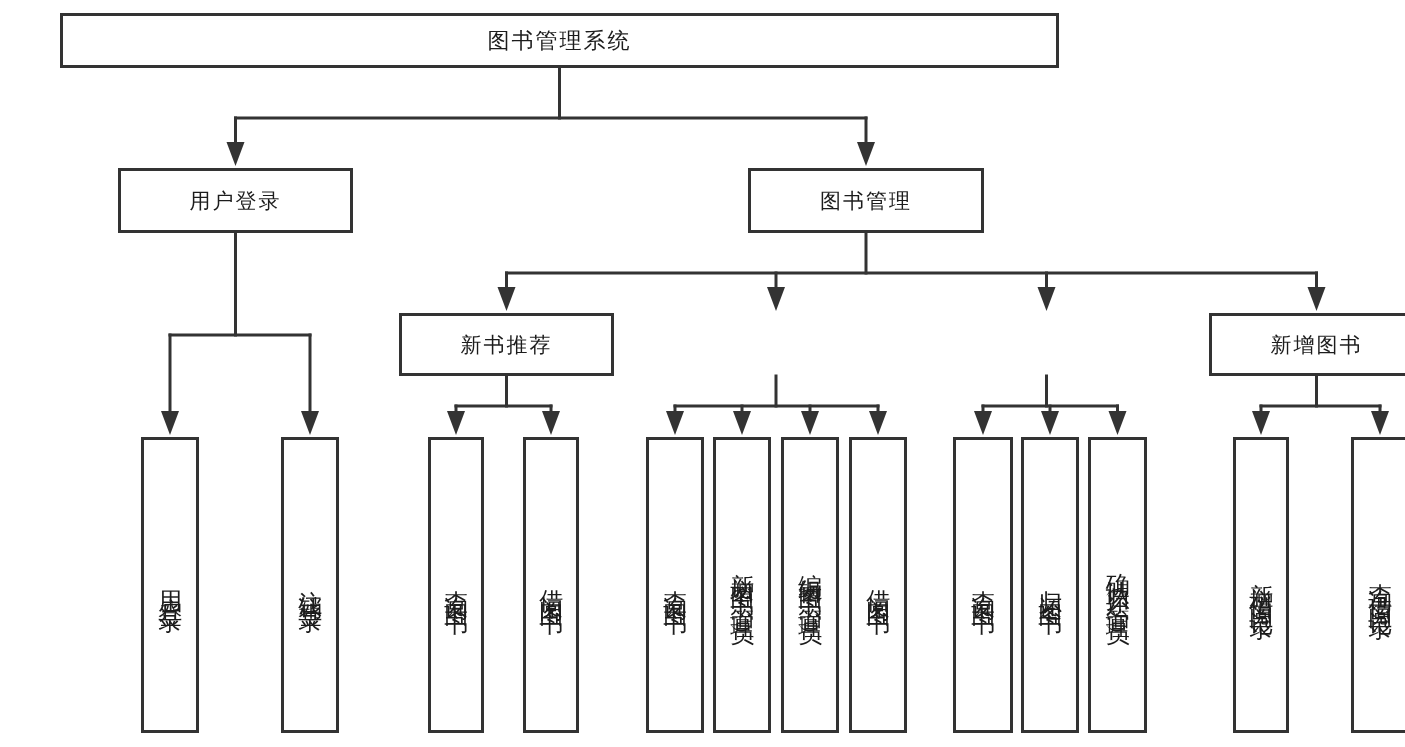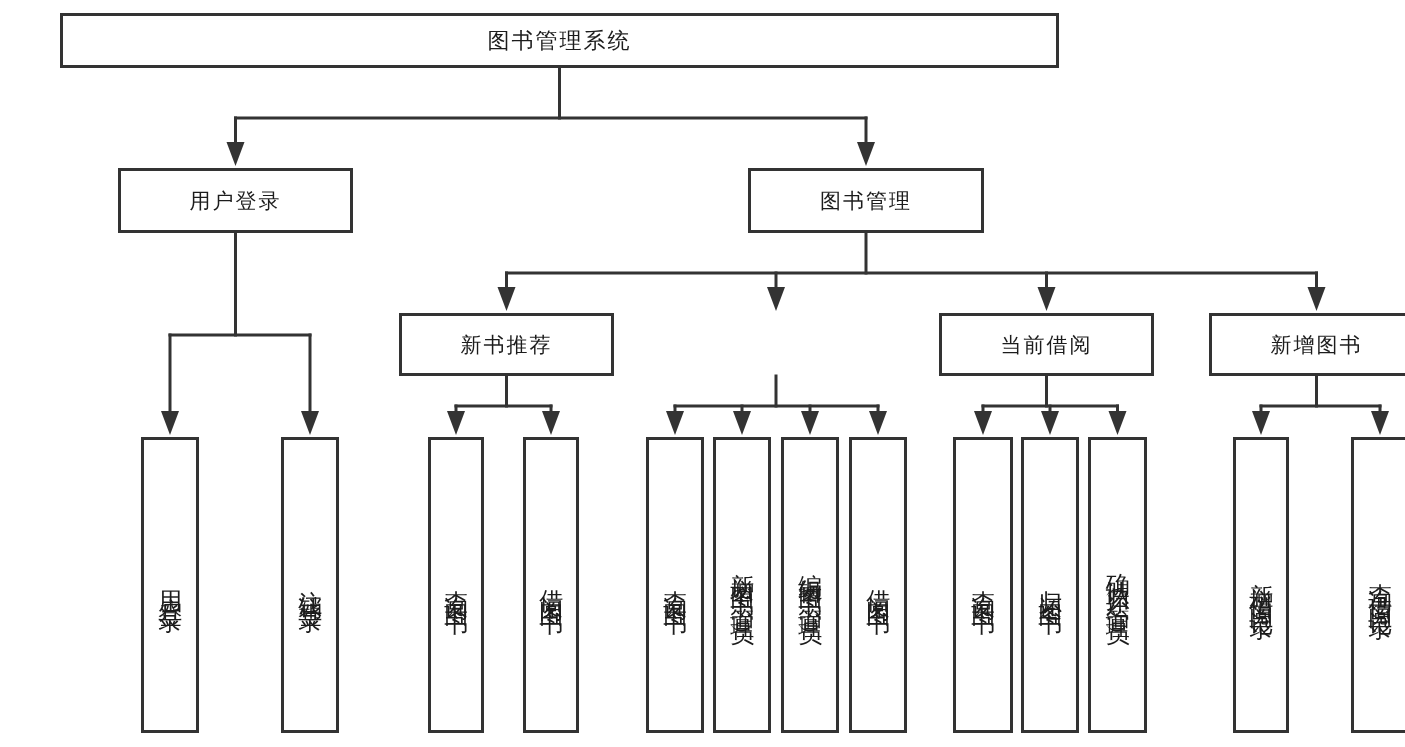--- a/index.html
+++ b/index.html
@@ -106,23 +106,20 @@
   <div class="box hbox" style="left:82px;top:168px;width:235px;height:65px">
     <span>用户登录</span>
   </div>
   <div class="box hbox" style="left:363px;top:313px;width:215px;height:63px">
     <span>新书推荐</span>
   </div>
 
   <div class="box hbox" style="left:712px;top:168px;width:236px;height:65px">
     <span>图书管理</span>
   </div>
-  <div class="box hbox" style="left:903px;top:313px;width:215px;height:63px">
-    <span>当前借阅</span>
-  </div>
   <div class="box hbox" style="left:1173px;top:313px;width:215px;height:63px">
     <span>新增图书</span>
   </div>
 
   <div class="box vbox" style="left:105px;top:437px;width:58px;height:296px">
     <span>用户登录</span>
   </div>
   <div class="box vbox" style="left:245px;top:437px;width:58px;height:296px">
     <span>注销登录</span>
   </div>

